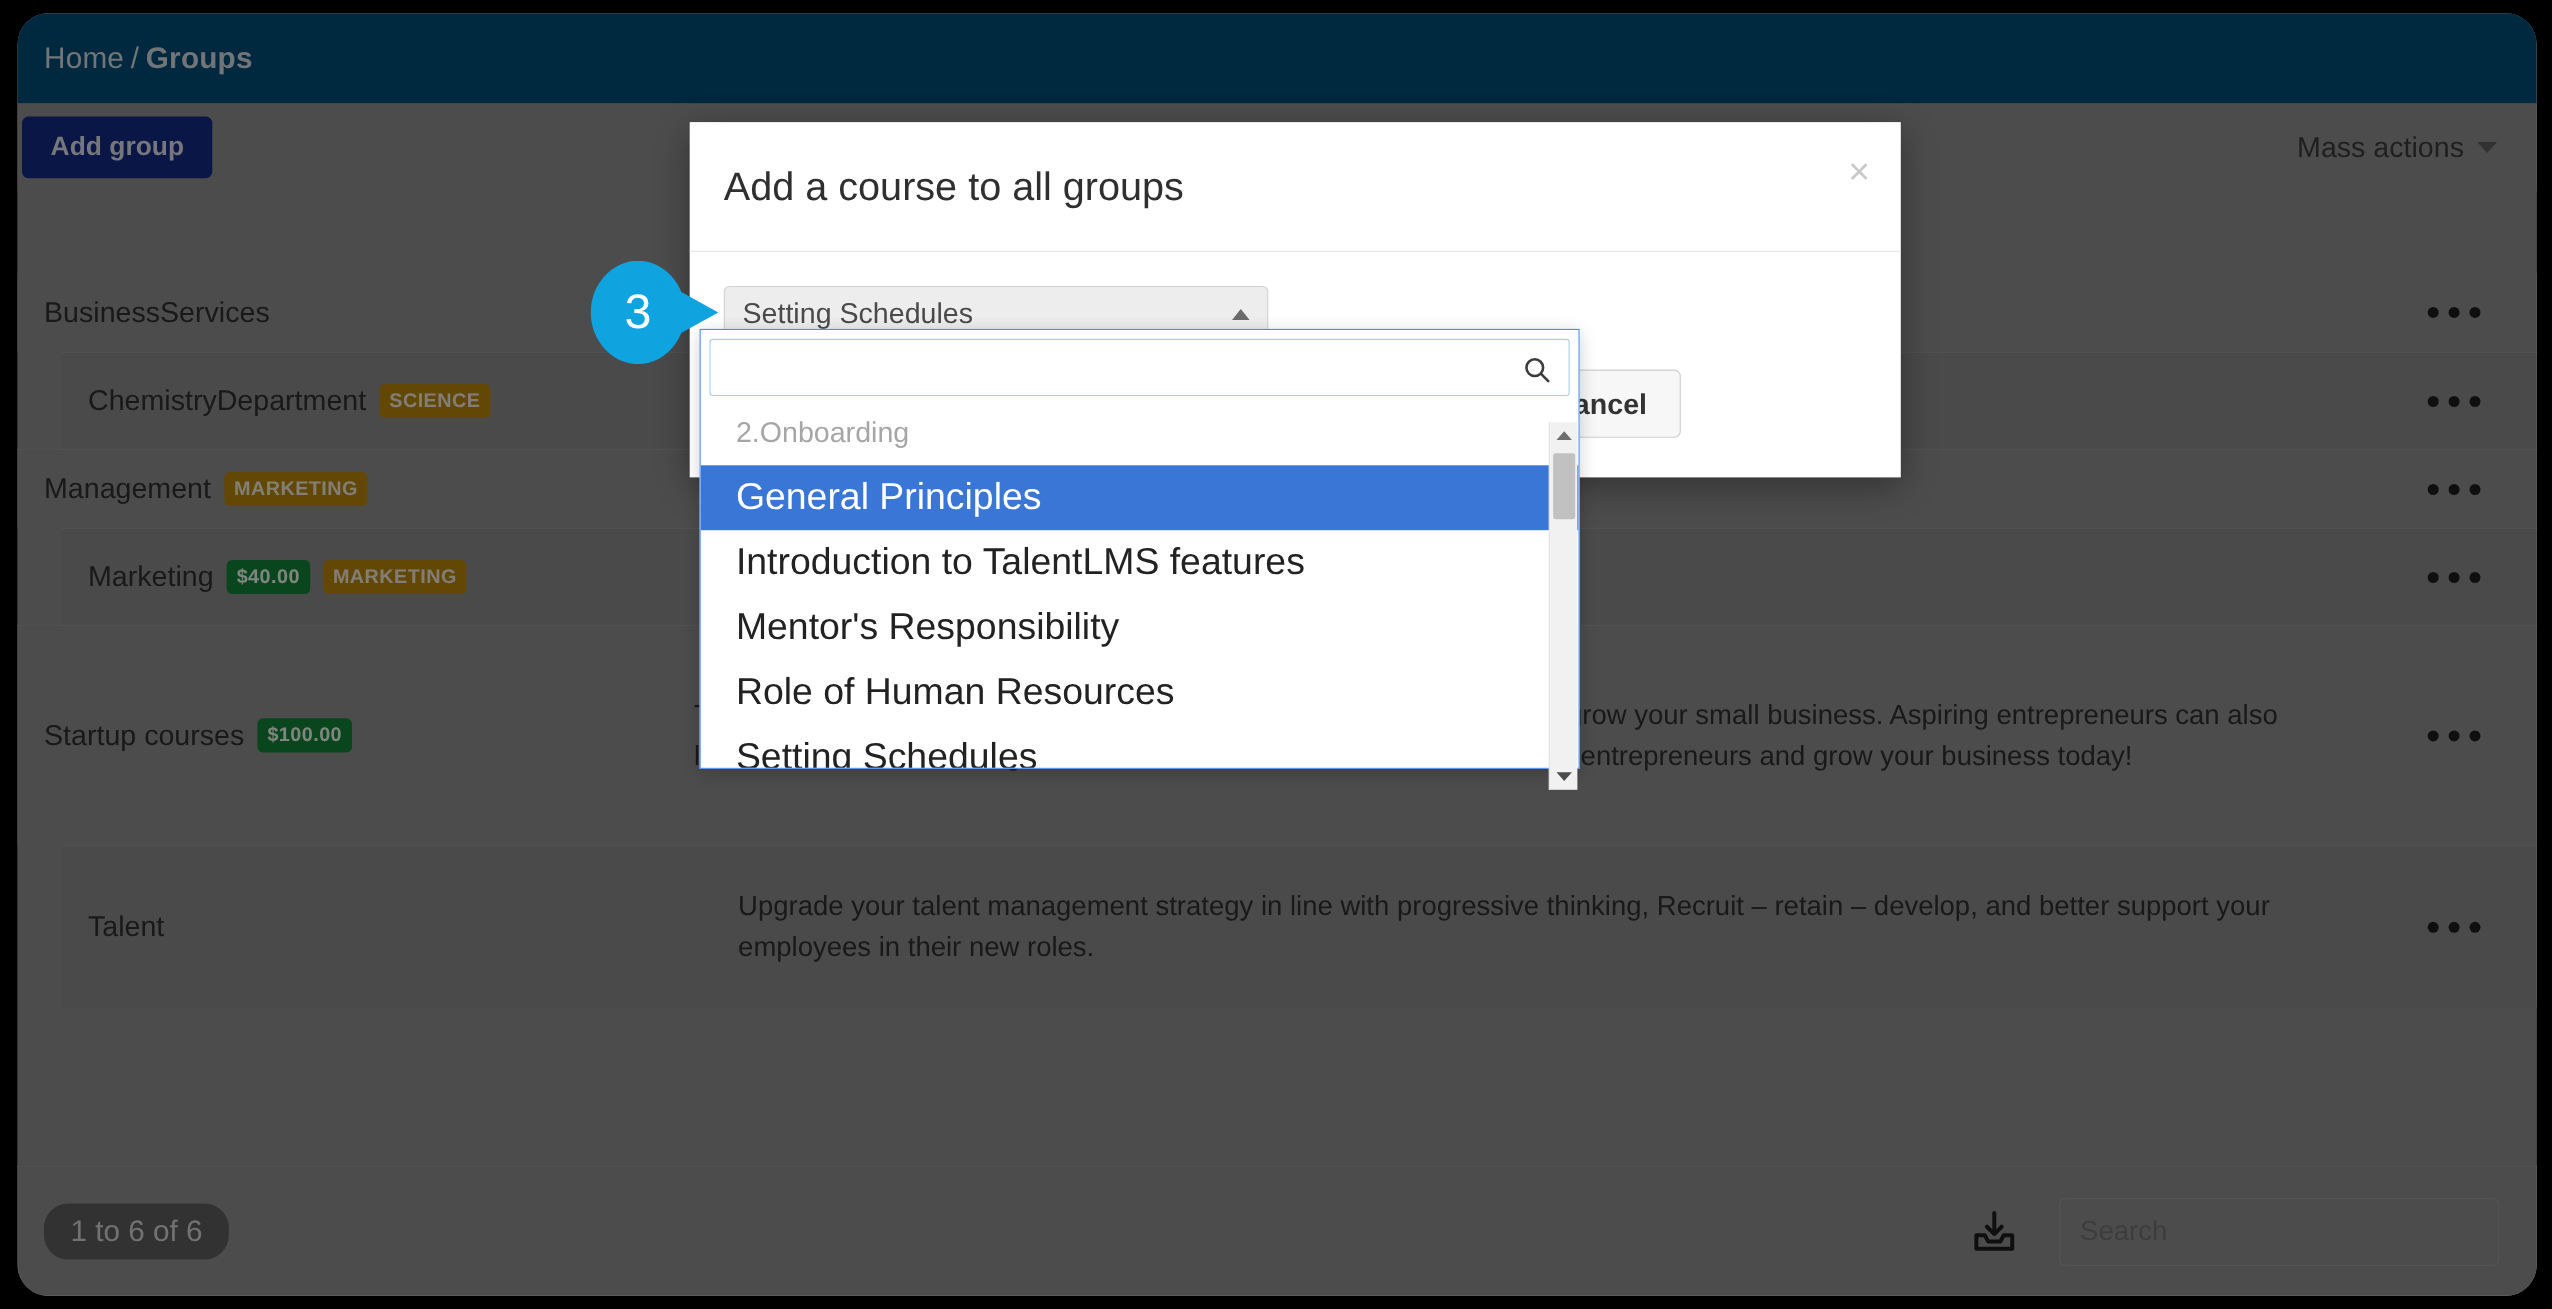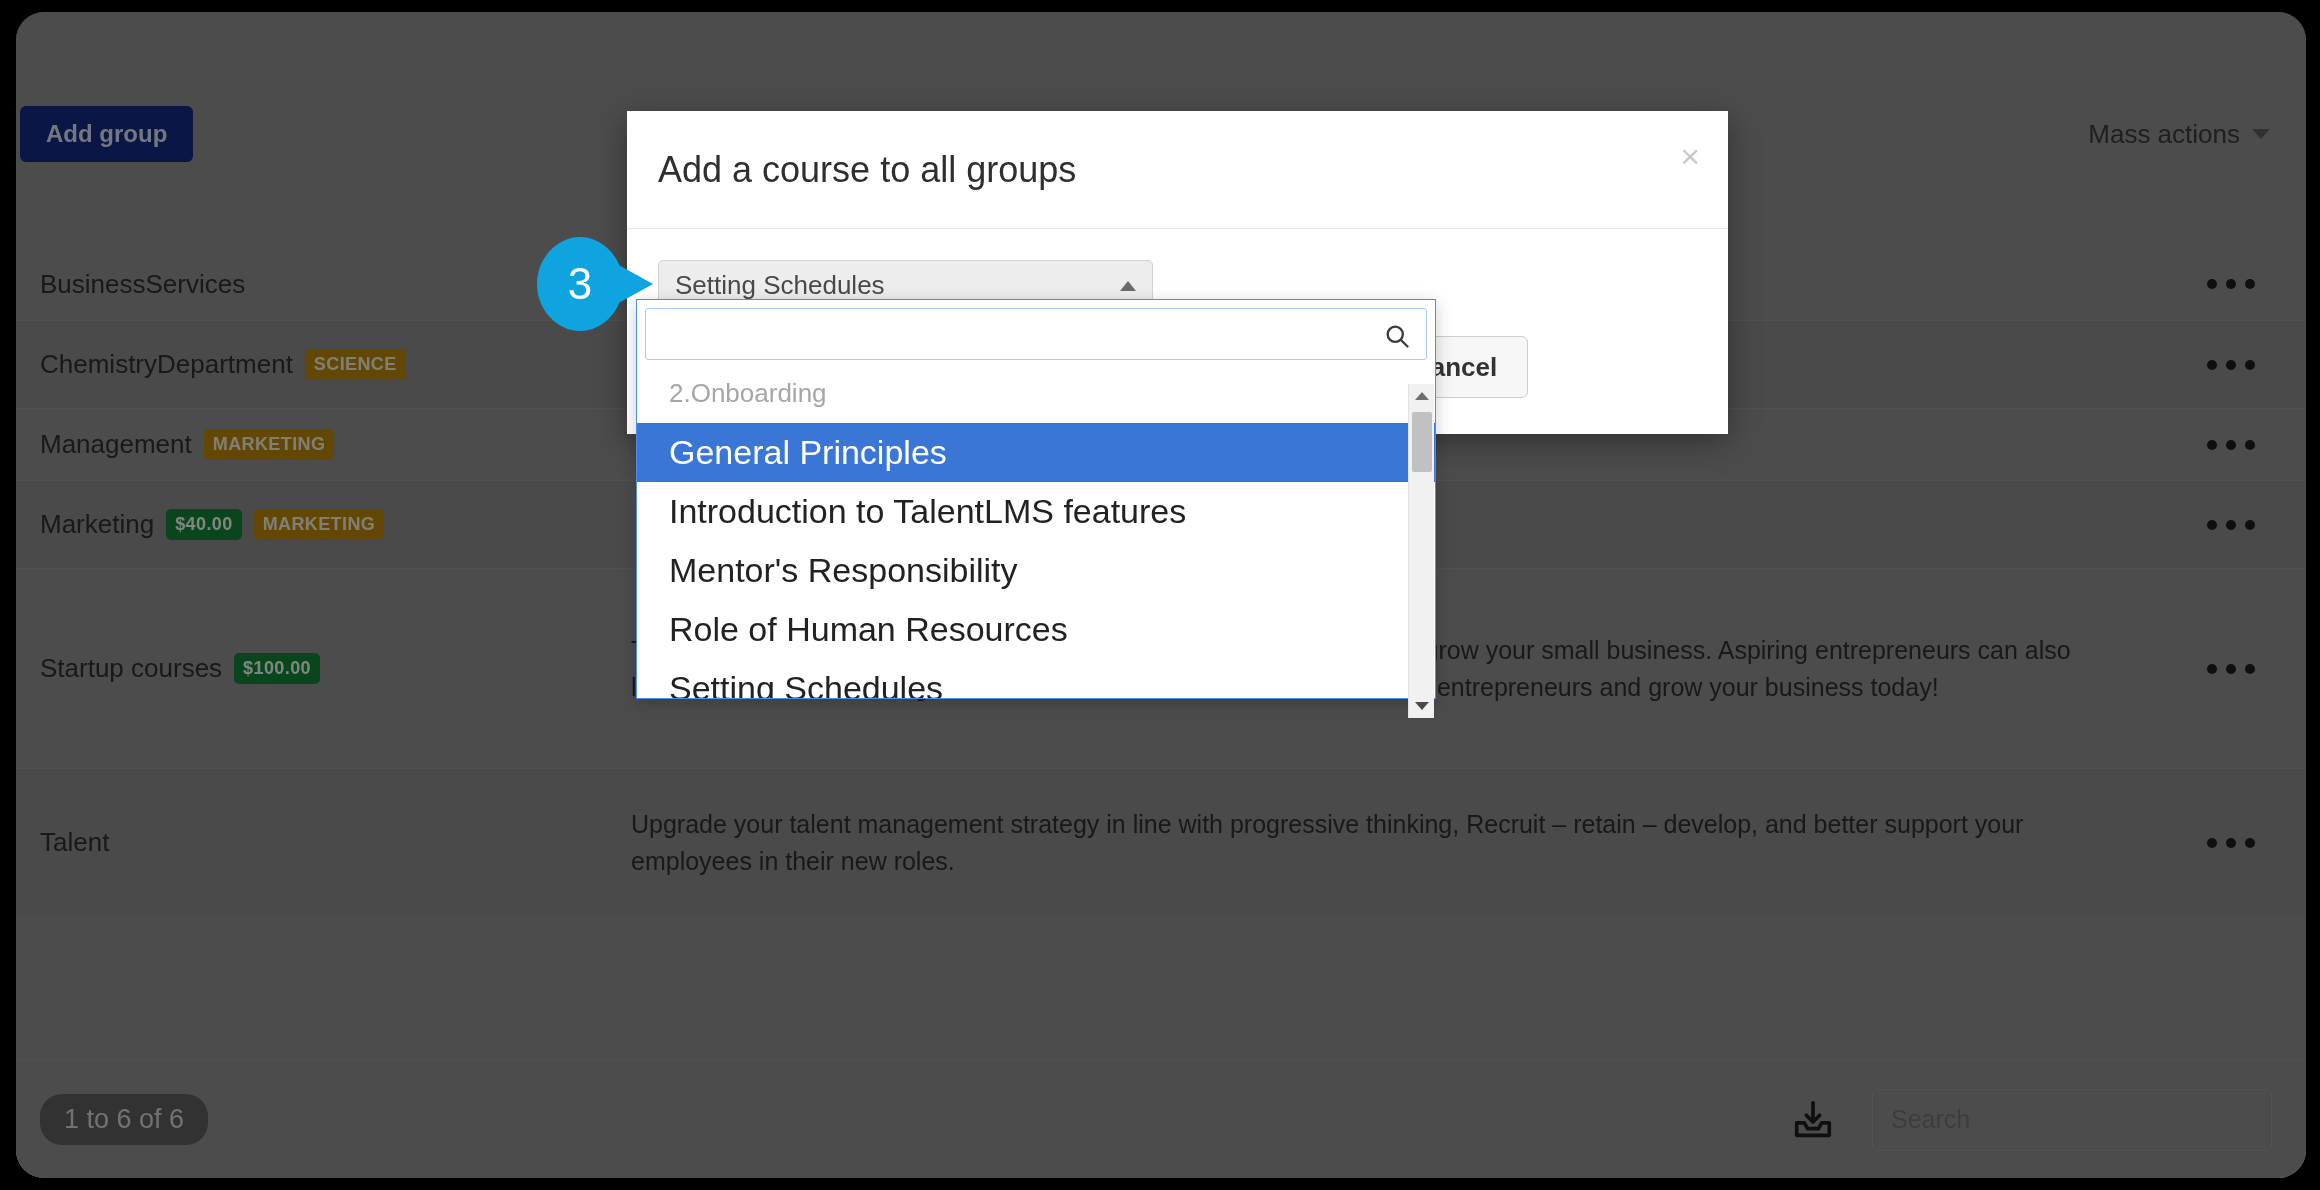--- a/index.html
+++ b/index.html
@@ -111,21 +111,21 @@
   #table-body {
     position: absolute; left: 0; top: 236px;
     width: 100%;
   }
   .trow {
     position: relative;
     display: flex; align-items: center;
     background: #8b8b8b;
     border-top: 1px solid #949494;
   }
-  .trow.alt { background: #878787; }
+  .trow.alt { background: #878787; margin-left: 40px; }
   .trow:first-child { border-top: none; }
 
   .cell-name {
     width: 615px;
     padding-left: 24px;
     display: flex; align-items: center; gap: 12px;
     flex-shrink: 0;
   }
   .gname { font-size: 26px; color: #2e2e2e; white-space: nowrap; }
   .badge {
@@ -368,20 +368,25 @@
     color: #fff;
     font-family: "Liberation Sans", sans-serif;
   }
 </style>
 </head>
 <body>
 
 <div id="screen">
   <div id="app-window">
 
+    <div id="breadcrumb-bar">
+      <div id="breadcrumb">
+        <span class="crumb-home">Home</span><span class="crumb-sep">/</span><span class="crumb-current">Groups</span>
+      </div>
+    </div>
 
     <div id="toolbar">
       <button id="add-group-btn">Add group</button>
       <div id="mass-actions">
         <span>Mass actions</span>
         <span class="caret-down"></span>
       </div>
     </div>
 
 

